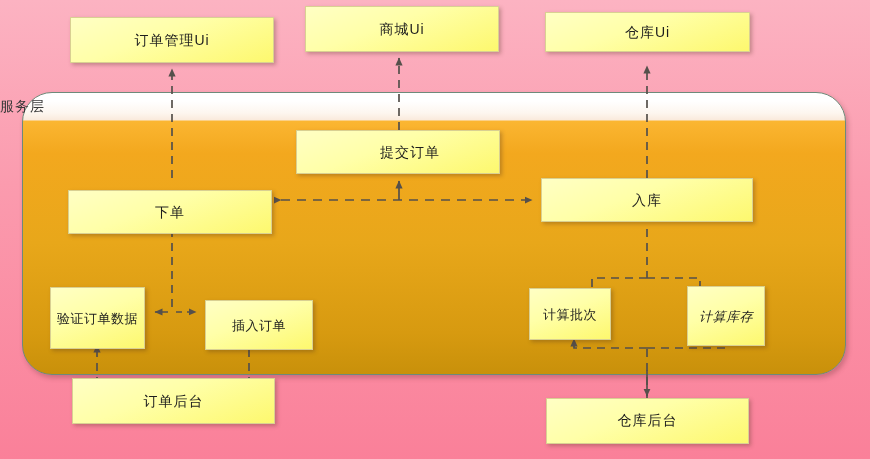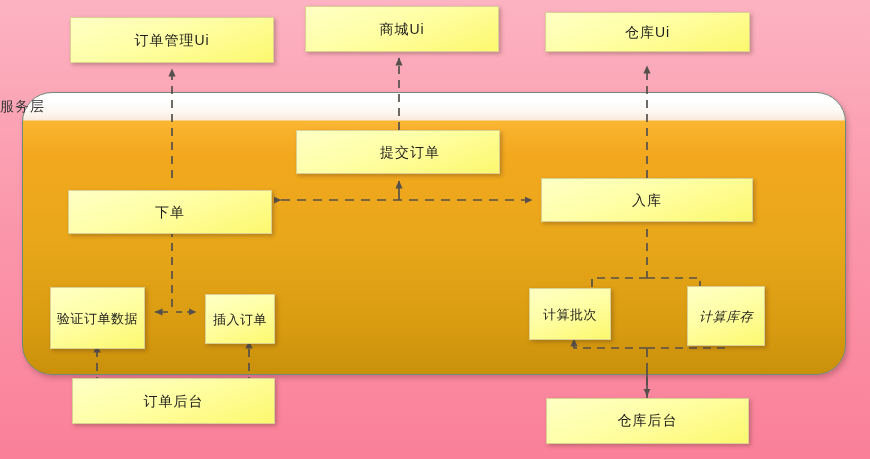--- a/index.html
+++ b/index.html
@@ -85,21 +85,21 @@
   
   #n-order-ui      { left: 70px;  top: 17px;  width: 204px; height: 46px; }
   #n-mall-ui       { left: 305px; top: 6px;   width: 194px; height: 46px; }
   #n-store-ui      { left: 545px; top: 12px;  width: 205px; height: 40px; }
 
   #n-submit-order  { left: 296px; top: 130px; width: 204px; height: 44px; padding-left: 24px; }
   #n-place-order   { left: 68px;  top: 178px; width: 204px; height: 44px; margin-top: 12px; }
   #n-stock-in      { left: 541px; top: 178px; width: 212px; height: 44px; }
 
   #n-validate      { left: 50px;  top: 287px; width: 95px;  height: 62px; }
-  #n-insert-order  { left: 205px; top: 294px; width: 70px;  height: 50px; }
+  #n-insert-order  { left: 205px; top: 300px; width: 108px;  height: 50px; }
 
   #n-calc-batch    { left: 529px; top: 288px; width: 82px;  height: 52px; }
   #n-calc-stock    { left: 687px; top: 286px; width: 78px;  height: 60px; font-style: italic; }
 
   #n-order-backend { left: 72px;  top: 378px; width: 203px; height: 46px; }
   #n-store-backend { left: 546px; top: 398px; width: 203px; height: 46px; font-family: Liberation Mono, monospace; }
 </style>
 </head>
 <body>
 

